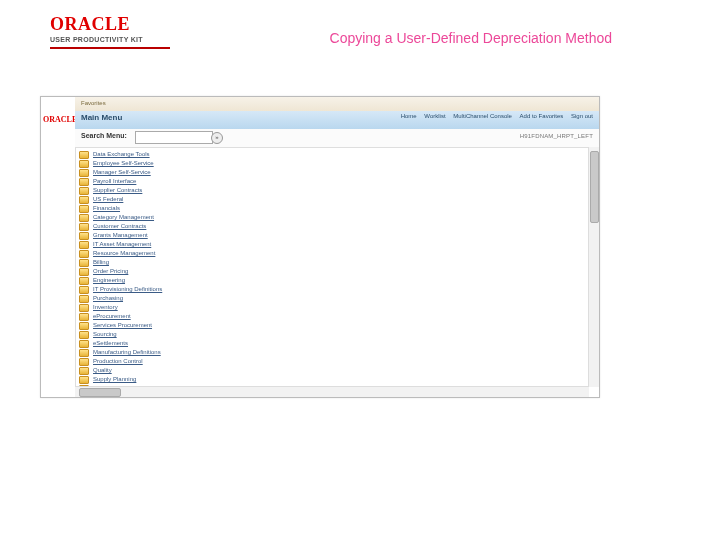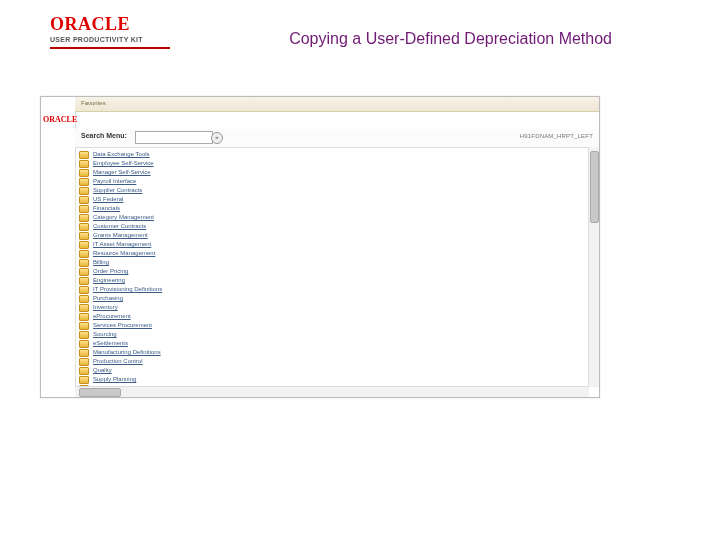--- a/index.html
+++ b/index.html
@@ -1,21 +1,21 @@
 <!DOCTYPE html>
 <html><head>
 <meta charset="utf-8">
 <style>
   html,body{margin:0;padding:0;width:720px;height:540px;background:#fff;font-family:Arial,Helvetica,sans-serif;overflow:hidden}
   .page{position:relative;width:656px;height:540px}
   .logo-block{position:absolute;left:50px;top:14px}
   .logo-word{font-family:"Times New Roman",serif;font-weight:bold;font-size:18px;color:#e00000;letter-spacing:0.5px}
   .logo-sub{font-size:7px;font-weight:bold;color:#555;letter-spacing:0.3px;margin-top:1px}
   .logo-rule{width:120px;height:2px;background:#b90000;margin-top:4px}
-  .page-title{position:absolute;right:44px;top:30px;font-size:16px;color:#701a75}
+  .page-title{position:absolute;right:44px;top:30px;font-size:14px;color:#ec4899}
   .app-window{position:absolute;left:40px;top:96px;width:558px;height:300px;border:1px solid #bbb;background:#fff;box-shadow:0 0 2px rgba(0,0,0,.1)}
   .app-logo-col{position:absolute;left:0;top:0;width:34px;height:100%;background:#fff;border-right:1px solid #ddd}
   .app-logo-col .mini-logo{position:absolute;left:2px;top:18px;font-family:"Times New Roman",serif;font-weight:bold;font-size:8px;color:#e00000}
   .nav-strip{position:absolute;left:34px;top:0;right:0;height:14px;background:linear-gradient(#f7f2e8,#efe6d4);border-bottom:1px solid #d8cfa9;font-size:6px;color:#7a6a3d}
   .nav-strip span{display:inline-block;padding:3px 6px 0 6px}
   .top-bar{position:absolute;left:34px;top:14px;right:0;height:18px;background:linear-gradient(#d6e8f7,#b9d7ee);border-bottom:1px solid #9cc1de}
   .main-menu-label{position:absolute;left:6px;top:2px;font-size:8px;color:#2a4d6b;font-weight:bold}
   .top-links{position:absolute;right:6px;top:2px;font-size:6px;color:#2a4d6b}
   .top-links span{margin-left:6px}
   .search-row{position:absolute;left:34px;top:32px;right:0;height:18px;background:#fbfbfb;border-bottom:1px solid #dedede}
@@ -47,20 +47,30 @@
 
   <div class="app-window">
     <div class="app-logo-col">
       <div class="mini-logo">ORACLE</div>
     </div>
 
     <div class="nav-strip">
       <span>Favorites</span>
     </div>
 
+    <div class="top-bar">
+      <div class="main-menu-label">Main Menu</div>
+      <div class="top-links">
+        <span>Home</span>
+        <span>Worklist</span>
+        <span>MultiChannel Console</span>
+        <span>Add to Favorites</span>
+        <span>Sign out</span>
+      </div>
+    </div>
 
     <div class="search-row">
       <div class="search-label">Search Menu:</div>
       <input class="search-input" placeholder="" style="">
       <div class="search-go">»</div>
       <div class="breadcrumb">H91FDNAM_HRPT_LEFT</div>
     </div>
 
     <div class="menu-area">
       <ul class="menu-list" id="menu-list">

